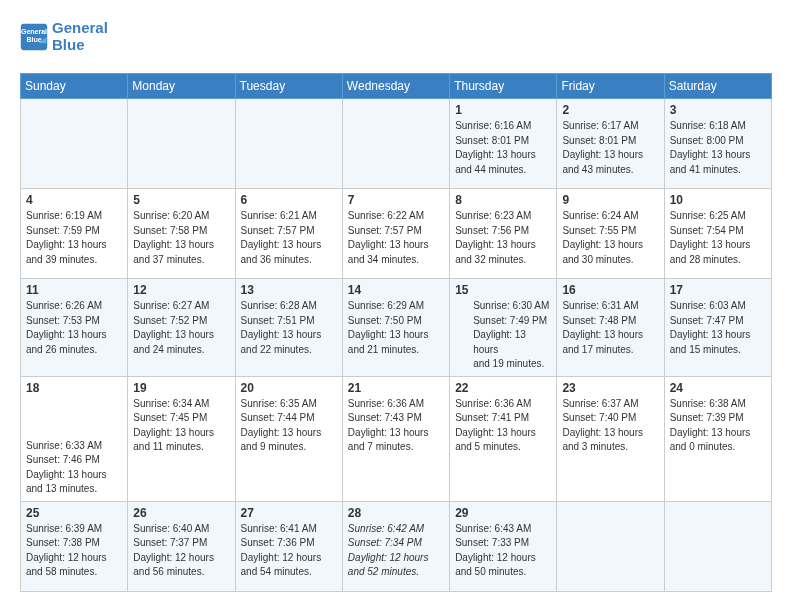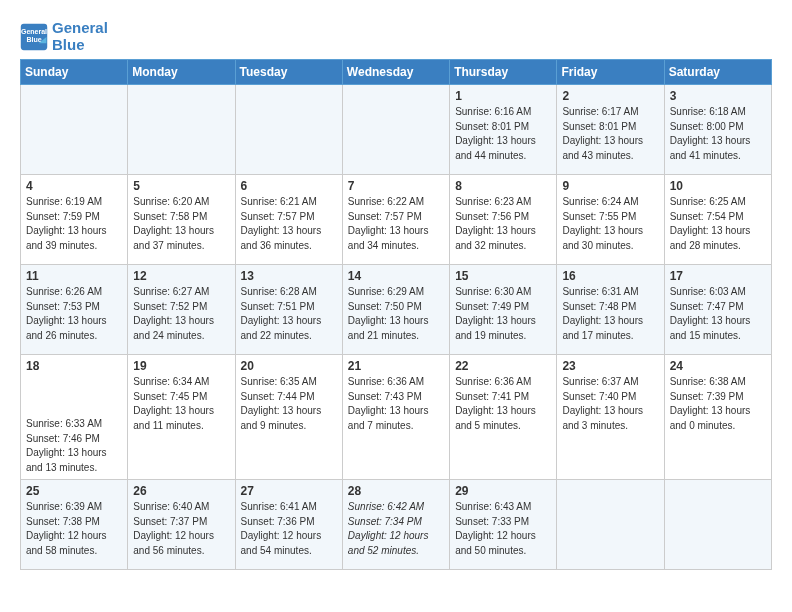--- a/index.html
+++ b/index.html
@@ -7,21 +7,21 @@
       font-family: Arial, sans-serif;
       background: #fff;
       width: 792px;
       min-height: 612px;
       padding: 16px 20px 16px 20px;
     }
     .header-area {
       display: flex;
       align-items: flex-start;
       justify-content: space-between;
-      margin-bottom: 6px;
+      margin-bottom: 20px;
     }
     .logo {
       display: flex;
       align-items: center;
       gap: 4px;
       margin-top: 4px;
     }
     .logo-text {
       font-size: 15px;
       font-weight: bold;
@@ -49,21 +49,21 @@
     }
     table {
       width: 100%;
       border-collapse: collapse;
       table-layout: fixed;
     }
     thead tr th {
       background-color: #3a7fc1;
       color: #fff;
       font-size: 12px;
-      font-weight: bold;
+      font-weight: normal;
       padding: 5px 4px;
       text-align: left;
       border: 1px solid #5a9fd4;
     }
     tbody tr td {
       border: 1px solid #ccc;
       vertical-align: top;
       padding: 4px 5px;
       font-size: 10.5px;
       color: #333;
@@ -224,21 +224,21 @@
         </td>
         <td>
           <span class="day-num">14</span>
           <div class="day-info" style="white-space: pre-line;">Sunrise: 6:29 AM
 Sunset: 7:50 PM
 Daylight: 13 hours
 and 21 minutes.</div>
         </td>
         <td>
           <span class="day-num">15</span>
-          <div class="day-info" style="white-space: pre-line;">Sunrise: 6:30 AM
+          <div class="day-info" style="white-space: pre-line; margin-left: 18px;">Sunrise: 6:30 AM
 Sunset: 7:49 PM
 Daylight: 13 hours
 and 19 minutes.</div>
         </td>
         <td>
           <span class="day-num">16</span>
           <div class="day-info" style="white-space: pre-line;">Sunrise: 6:31 AM
 Sunset: 7:48 PM
 Daylight: 13 hours
 and 17 minutes.</div>

